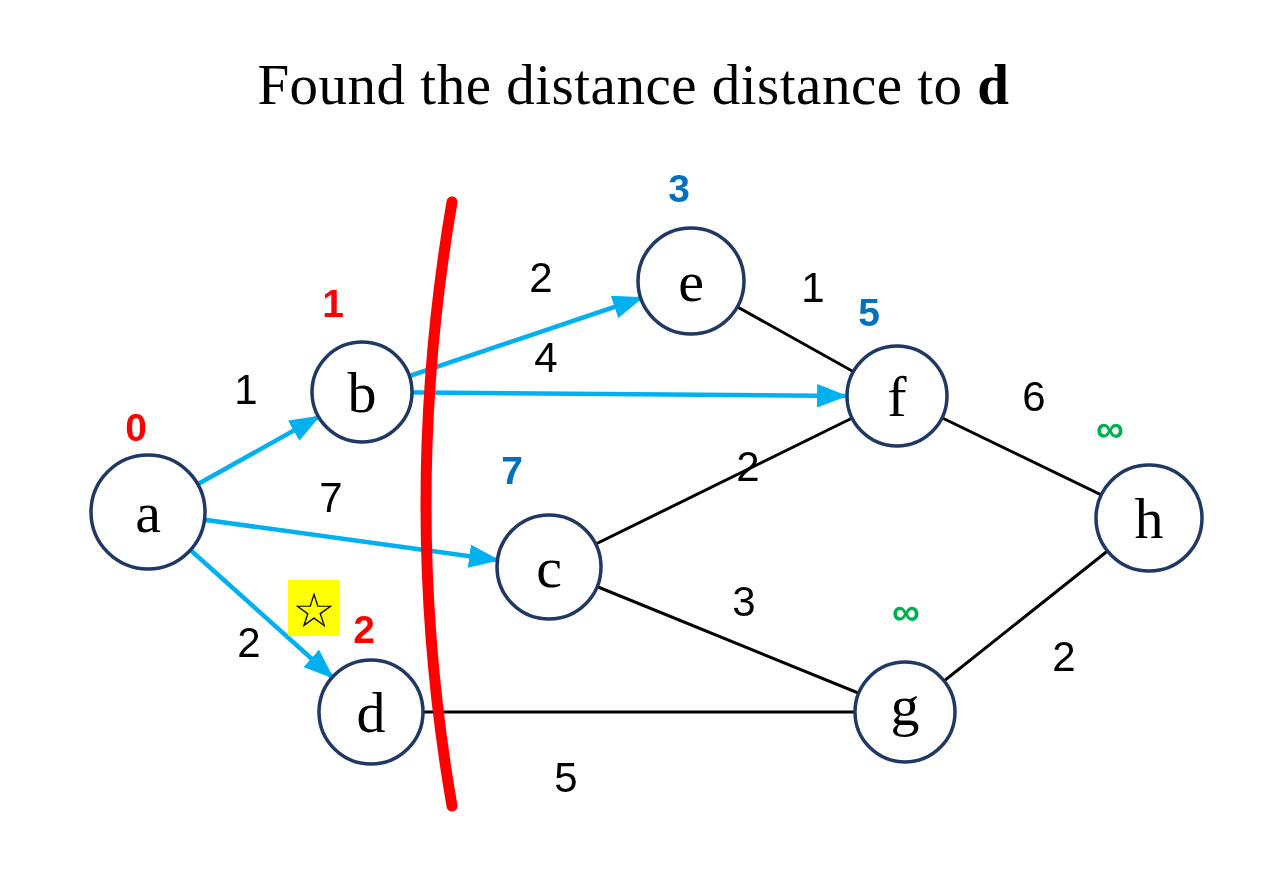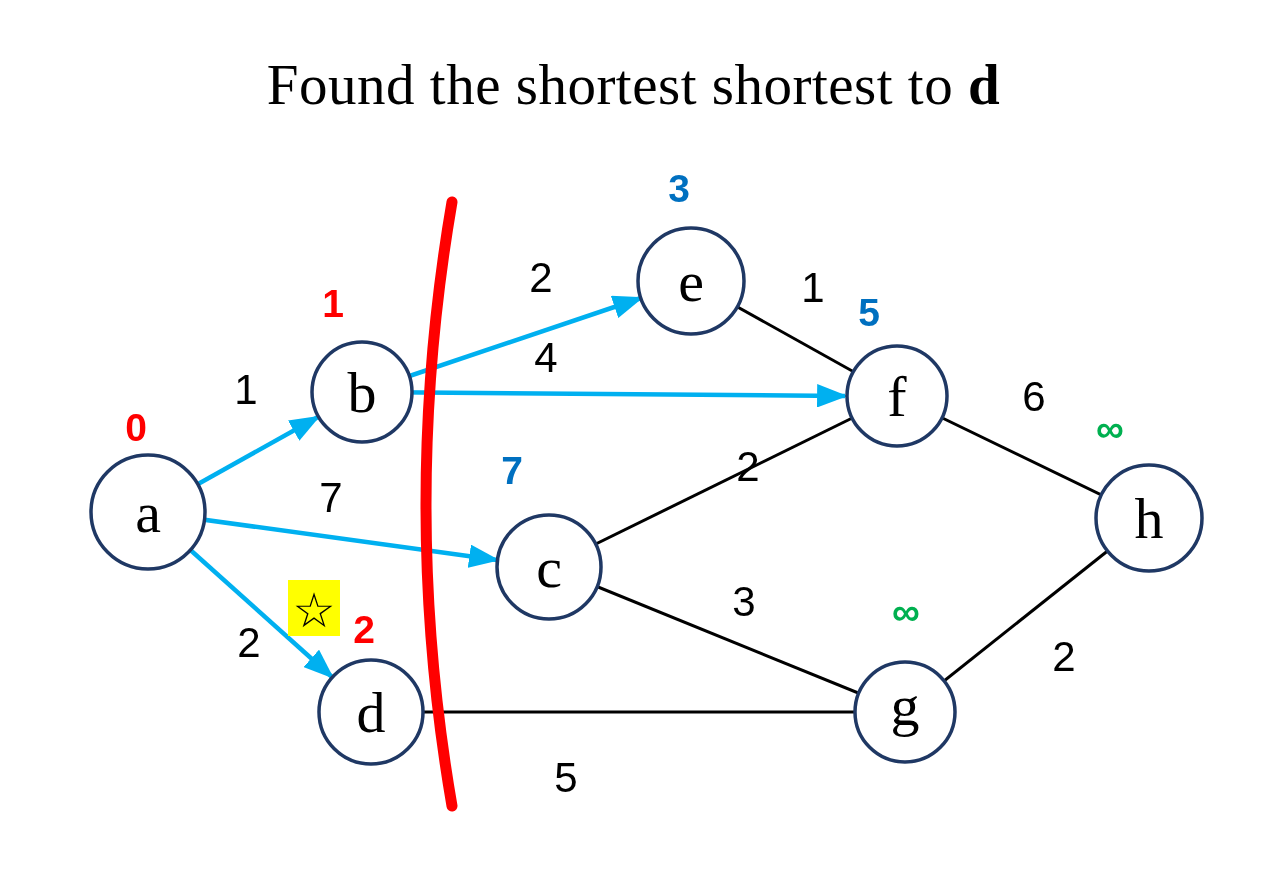--- a/index.html
+++ b/index.html
@@ -32,21 +32,21 @@
   .node-label  { font-family:"Liberation Serif", serif; font-size:58px; fill:#000000; text-anchor:middle; }
   .edge-weight { font-family:"Liberation Sans", sans-serif; font-size:42px; fill:#000000; text-anchor:middle; }
   .dist        { font-family:"Liberation Sans", sans-serif; font-size:39px; font-weight:700; text-anchor:middle; }
   .star        { font-family:"Liberation Sans", sans-serif; font-size:48px; fill:#000000; text-anchor:middle; }
 </style>
 </head>
 <body>
 
 <div class="stage">
 
-  <h1 class="title"><span>Found the shortest shortest to </span><span class="bold">d</span></h1>
+  <h1 class="title"><span>Found the distance distance to </span><span class="bold">d</span></h1>
 
   <svg class="graph" width="1267" height="875" viewBox="0 0 1267 875">
     <defs>
       <marker id="arrowhead" markerWidth="7" markerHeight="5.2" refX="6.2" refY="2.6" orient="auto" markerUnits="strokeWidth">
         <path d="M0,0 L6.8,2.6 L0,5.2 Z" fill="#00B0F0"></path>
       </marker>
     </defs>
 
     <line class="edge-line" x1="691" y1="281" x2="897" y2="396"></line>
     <line class="edge-line" x1="549" y1="567" x2="897" y2="396"></line>

